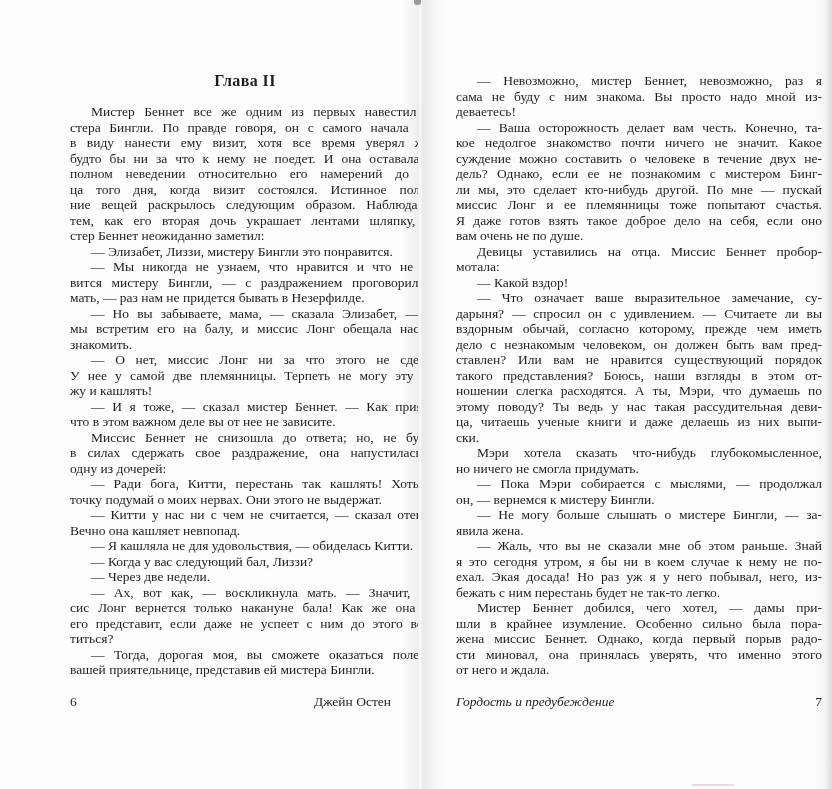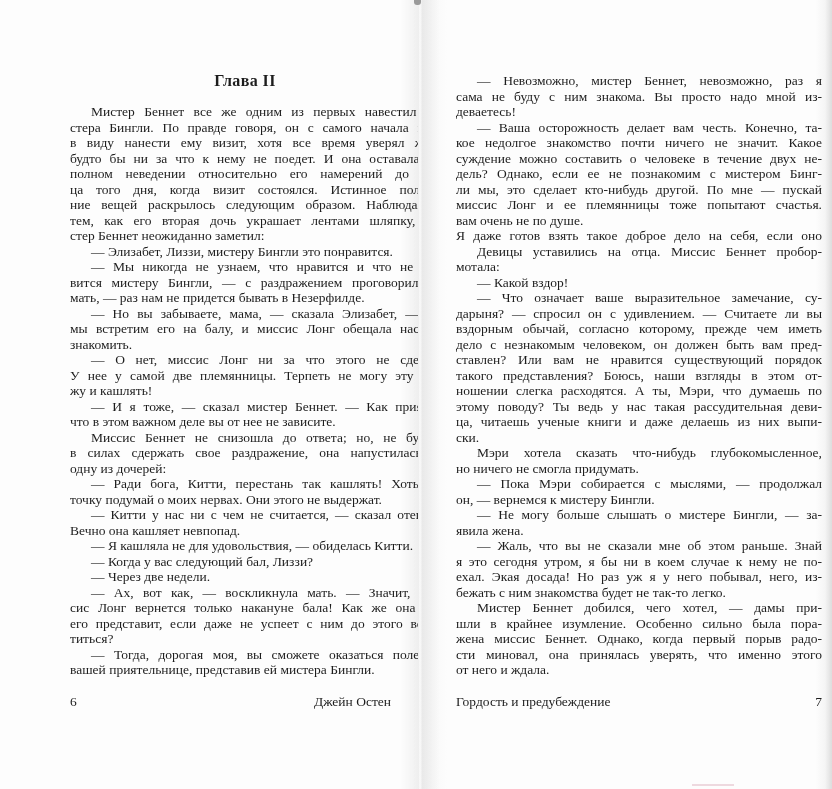--- a/index.html
+++ b/index.html
@@ -58,21 +58,21 @@
   .line.plast { text-align-last: left; }
   .footer {
     position: absolute; top: 694px; font-size: 13.5px; line-height: 16px;
   }
   .footer-left  { left: 34px; width: 376px; }
   .footer-right { left: 38px; width: 366px; display: flex; justify-content: space-between; }
   .page-number { font-style: normal; }
   .running-name {
     position: absolute; left: 244px; top: 0; 
   }
-  .running-title { }
+  .running-title { font-style: italic; }
 </style>
 </head>
 <body>
 
 <div class="spread">
 
   <div class="page page-left">
     <div class="chapter-heading">Глава II</div>
 
     <div class="text-block tb-left" id="left-text">
@@ -125,22 +125,22 @@
     <div class="text-block tb-right" id="right-text">
         <div class="line first">— Невозможно, мистер Беннет, невозможно, раз я</div>
         <div class="line">сама не буду с ним знакома. Вы просто надо мной из-</div>
         <div class="line plast">деваетесь!</div>
         <div class="line first">— Ваша осторожность делает вам честь. Конечно, та-</div>
         <div class="line">кое недолгое знакомство почти ничего не значит. Какое</div>
         <div class="line">суждение можно составить о человеке в течение двух не-</div>
         <div class="line">дель? Однако, если ее не познакомим с мистером Бинг-</div>
         <div class="line">ли мы, это сделает кто-нибудь другой. По мне — пускай</div>
         <div class="line">миссис Лонг и ее племянницы тоже попытают счастья.</div>
+        <div class="line">Я даже готов взять такое доброе дело на себя, если оно</div>
         <div class="line plast">вам очень не по душе.</div>
-        <div class="line">Я даже готов взять такое доброе дело на себя, если оно</div>
         <div class="line first">Девицы уставились на отца. Миссис Беннет пробор-</div>
         <div class="line plast">мотала:</div>
         <div class="line first plast">— Какой вздор!</div>
         <div class="line first">— Что означает ваше выразительное замечание, су-</div>
         <div class="line">дарыня? — спросил он с удивлением. — Считаете ли вы</div>
         <div class="line">вздорным обычай, согласно которому, прежде чем иметь</div>
         <div class="line">дело с незнакомым человеком, он должен быть вам пред-</div>
         <div class="line">ставлен? Или вам не нравится существующий порядок</div>
         <div class="line">такого представления? Боюсь, наши взгляды в этом от-</div>
         <div class="line">ношении слегка расходятся. А ты, Мэри, что думаешь по</div>
@@ -149,21 +149,21 @@
         <div class="line plast">ски.</div>
         <div class="line first">Мэри хотела сказать что-нибудь глубокомысленное,</div>
         <div class="line plast">но ничего не смогла придумать.</div>
         <div class="line first">— Пока Мэри собирается с мыслями, — продолжал</div>
         <div class="line plast">он, — вернемся к мистеру Бингли.</div>
         <div class="line first">— Не могу больше слышать о мистере Бингли, — за-</div>
         <div class="line plast">явила жена.</div>
         <div class="line first">— Жаль, что вы не сказали мне об этом раньше. Знай</div>
         <div class="line">я это сегодня утром, я бы ни в коем случае к нему не по-</div>
         <div class="line">ехал. Экая досада! Но раз уж я у него побывал, него, из-</div>
-        <div class="line plast">бежать с ним знакомства будет не так-то легко.</div>
+        <div class="line plast">бежать с ним перестань будет не так-то легко.</div>
         <div class="line first">Мистер Беннет добился, чего хотел, — дамы при-</div>
         <div class="line">шли в крайнее изумление. Особенно сильно была пора-</div>
         <div class="line">жена миссис Беннет. Однако, когда первый порыв радо-</div>
         <div class="line">сти миновал, она принялась уверять, что именно этого</div>
         <div class="line plast">от него и ждала.</div>
       </div>
 
     <div class="footer footer-right">
       <span class="running-title">Гордость и предубеждение</span>
       <span class="page-number">7</span>

